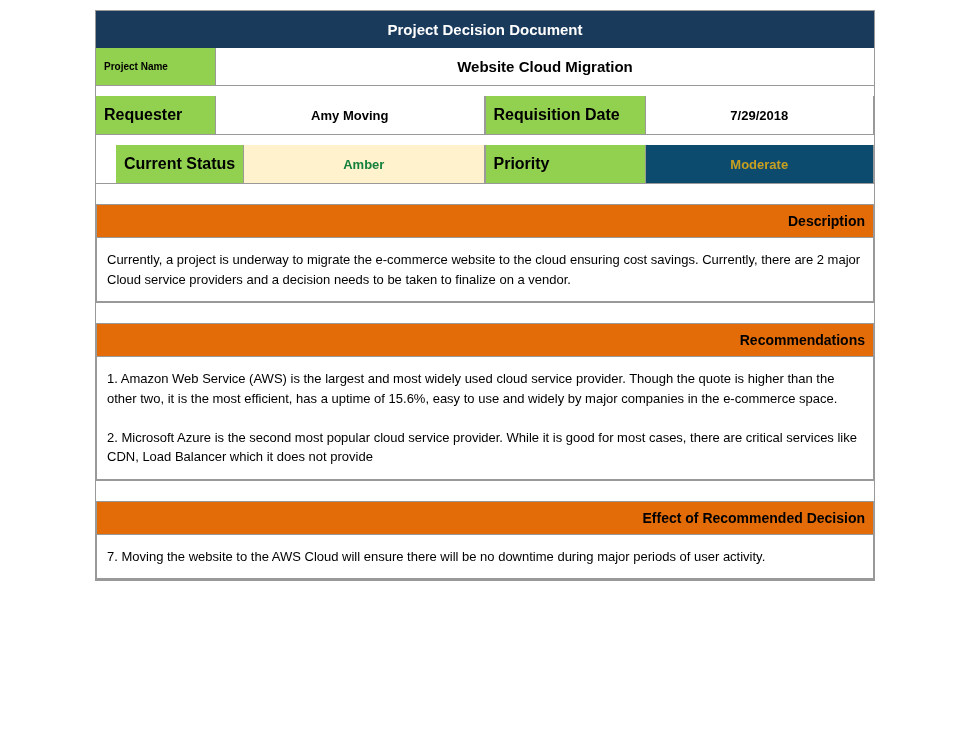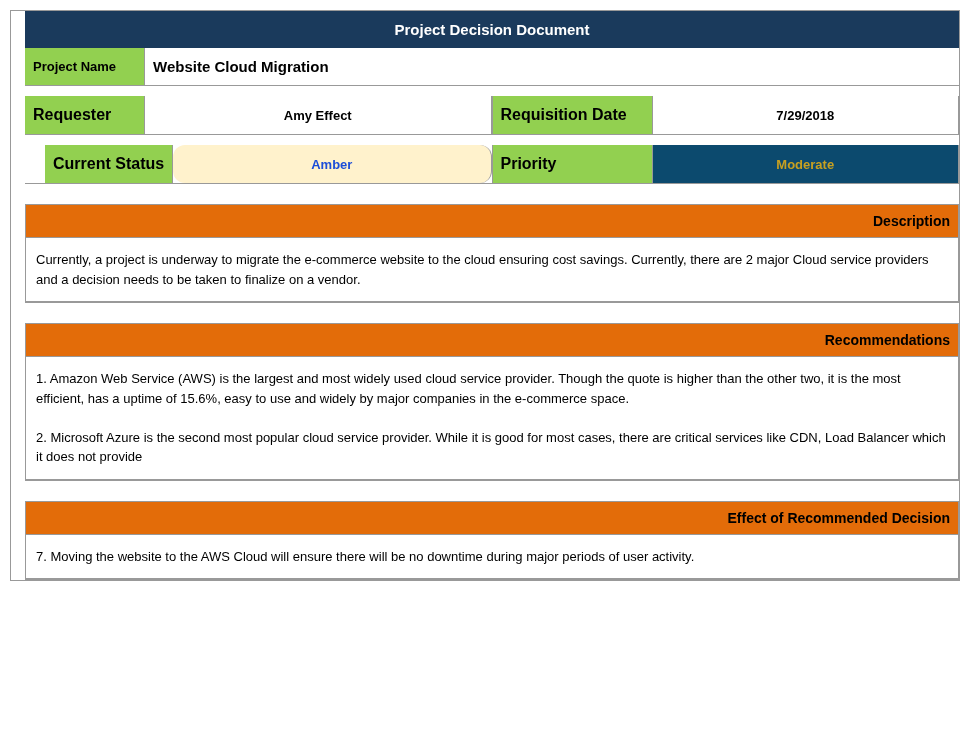--- a/index.html
+++ b/index.html
@@ -10,24 +10,23 @@
 
     body {
       font-family: Arial, sans-serif;
       background: #ffffff;
       width: 970px;
       min-height: 747px;
       padding: 10px;
     }
 
     .document-container {
-      width: 950px;
+      width: 780px;
       margin: 0 auto;
       border: 1px solid #999;
-      padding-left: 14px;
     }
 
     .doc-header {
       background-color: #1a3a5c;
       color: white;
       text-align: center;
       padding: 10px;
       font-size: 15px;
       font-weight: bold;
     }
@@ -46,25 +45,24 @@
     .field-value {
       padding: 10px 8px;
       font-size: 13px;
       display: flex;
       align-items: center;
       flex: 1;
       border-right: 1px solid #999;
     }
 
     .field-value.amber-text {
-      color: #1d4ed8;
+      color: #15803d;
       font-weight: bold;
       background-color: #fff2cc;
       justify-content: center;
-      border-radius: 12px;
     }
 
     .field-value.moderate-text {
       color: #c8a020;
       font-weight: bold;
       background-color: #0c4a6e;
       justify-content: center;
     }
 
     .field-value.bold-center {
@@ -74,36 +72,37 @@
 
     .project-name-row {
       display: flex;
       border-bottom: 1px solid #999;
       align-items: stretch;
     }
 
     .project-name-label {
       background-color: #92d050;
       font-weight: bold;
-      font-size: 13px;
+      font-size: 10px;
       padding: 10px 8px;
       border-right: 1px solid #999;
       display: flex;
       align-items: center;
       white-space: nowrap;
       min-width: 120px;
     }
 
     .project-name-value {
       flex: 1;
       padding: 10px 8px;
       font-size: 15px;
       font-weight: bold;
       display: flex;
       align-items: center;
+      justify-content: center;
     }
 
     .row-two-col {
       display: flex;
       border-bottom: 1px solid #999;
     }
 
     .col-half {
       display: flex;
       flex: 1;
@@ -171,21 +170,21 @@
   </div>
 
   <div class="spacer"></div>
 
   <div class="row-two-col">
     <div class="col-half">
       <div class="field-label" style="min-width:120px;">
         <span>Requester</span>
       </div>
       <div class="field-value bold-center">
-        <span>Amy Effect</span>
+        <span>Amy Moving</span>
       </div>
     </div>
     <div class="col-half">
       <div class="field-label" style="min-width:160px;">
         <span>Requisition Date</span>
       </div>
       <div class="field-value bold-center">
         <span>7/29/2018</span>
       </div>
     </div>

